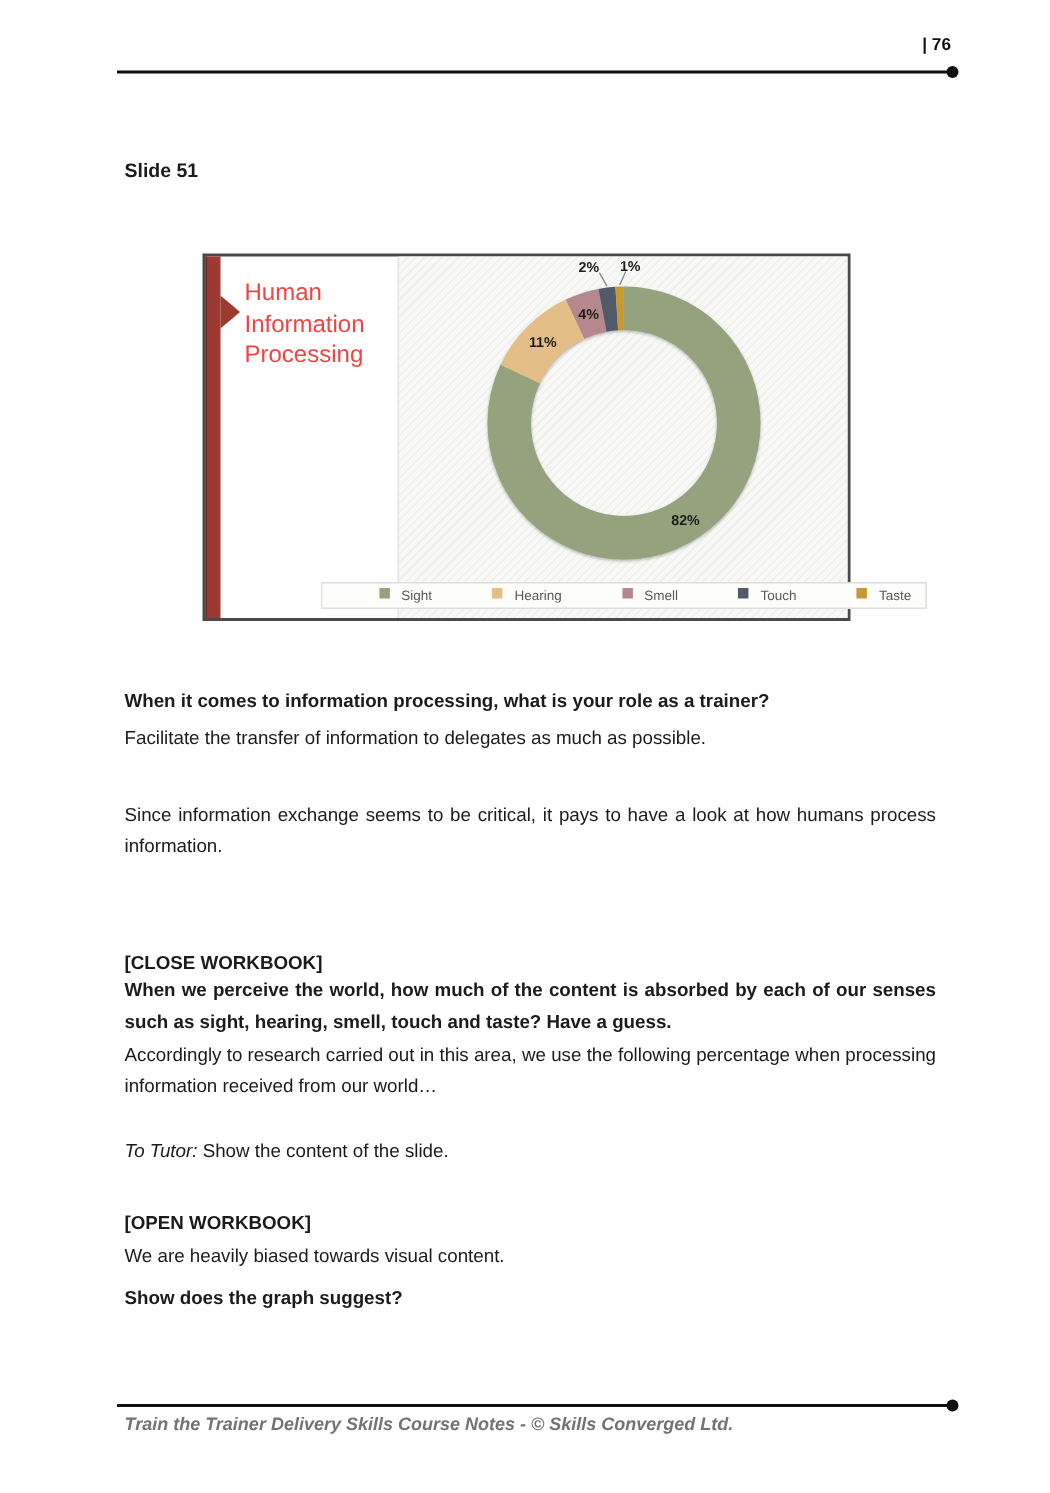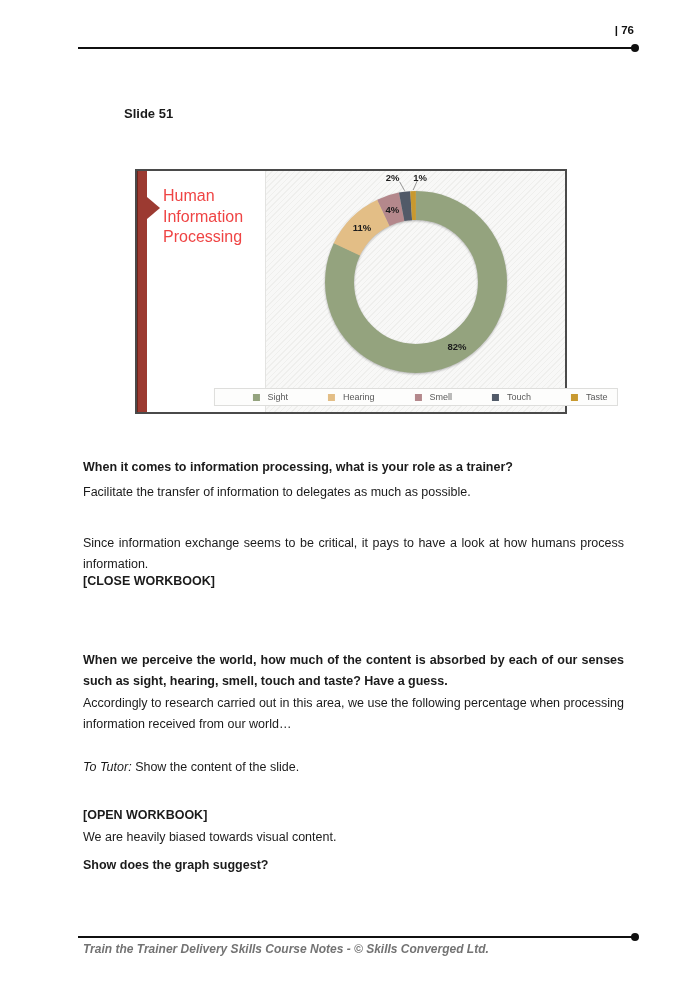--- a/index.html
+++ b/index.html
@@ -11,21 +11,21 @@
   }
 
   
   .rule { position:absolute; left:78px; width:559px; height:2px; background:#101010; }
   .rule .dot {
     position:absolute; right:-2px; top:-3px; width:8px; height:8px;
     border-radius:50%; background:#101010;
   }
   .page-num { position:absolute; right:66px; top:24px; font-weight:bold; font-size:11.5px; color:#111;padding-left:12px; }
 
-  .slide-label { position:absolute; left:83px; top:106px; font-weight:bold; font-size:13px;margin-left:41px; }
+  .slide-label { position:absolute; left:83px; top:106px; font-weight:bold; font-size:13px; }
 
   
   .slide {
     position:absolute; left:135px; top:169px; width:432px; height:245px;
     background:#ffffff; border:2px solid #4a4a4a;
   }
   .accent-bar { position:absolute; left:0; top:0; bottom:0; width:10px; border-left:1px solid #6e241c; }
   .accent-arrow {
     position:absolute; left:10px; top:26px; width:0; height:0;
     border-top:11px solid transparent; border-bottom:11px solid transparent;
@@ -44,21 +44,21 @@
   .donut-labels text {
     font-family:"Liberation Sans", sans-serif; font-size:9.5px; font-weight:bold;
     fill:#1c1c1c; text-anchor:middle;
   }
   .legend {
     position:absolute; bottom:6px; left:50%; transform:translateX(-50%);
     display:inline-flex; align-items:center; gap:11px; white-space:nowrap;
     background:#fdfdfc; border:1px solid #dededc; padding:3px 9px;
     font-size:9px; color:#595959;
   }
-  .legend-item { display:inline-flex; align-items:center; gap:8px;margin-left:29px; }
+  .legend-item { display:inline-flex; gap:8px;margin-left:29px; }
   .swatch { width:7px; height:7px; display:inline-block; }
 
   
   .tb { position:absolute; left:83px; width:541px; line-height:16px; }
   .bold { font-weight:bold; }
   .just { text-align:justify; line-height:21px; }
   .it { font-style:italic; }
 
   .footer-text {
     position:absolute; left:83px; top:942px;
@@ -122,21 +122,21 @@
           <span class="swatch" style="background: rgb(200, 153, 47);"></span>
           <span>Taste</span>
         </span>
       </div>
   </div>
 </div>
 
 <div class="tb bold" style="top:459px">When it comes to information processing, what is your role as a trainer?</div>
 <div class="tb" style="top:484px">Facilitate the transfer of information to delegates as much as possible.</div>
 <div class="tb just" style="top:533px">Since information exchange seems to be critical, it pays to have a look at how humans process information.</div>
-<div class="tb bold" style="top:573px">[CLOSE WORKBOOK]</div>
+<div class="tb bold" style="top:634px">[CLOSE WORKBOOK]</div>
 <div class="tb bold just" style="top:650px">When we perceive the world, how much of the content is absorbed by each of our senses such as sight, hearing, smell, touch and taste? Have a guess.</div>
 <div class="tb just" style="top:693px">Accordingly to research carried out in this area, we use the following percentage when processing information received from our world…</div>
 <div class="tb" style="top:759px">
   <span class="it">To Tutor:</span>
   <span>Show the content of the slide.</span>
 </div>
 <div class="tb bold" style="top:807px">[OPEN WORKBOOK]</div>
 <div class="tb bold" style="top:857px">Show does the graph suggest?</div>
 <div class="tb" style="top:829px">We are heavily biased towards visual content.</div>
 

